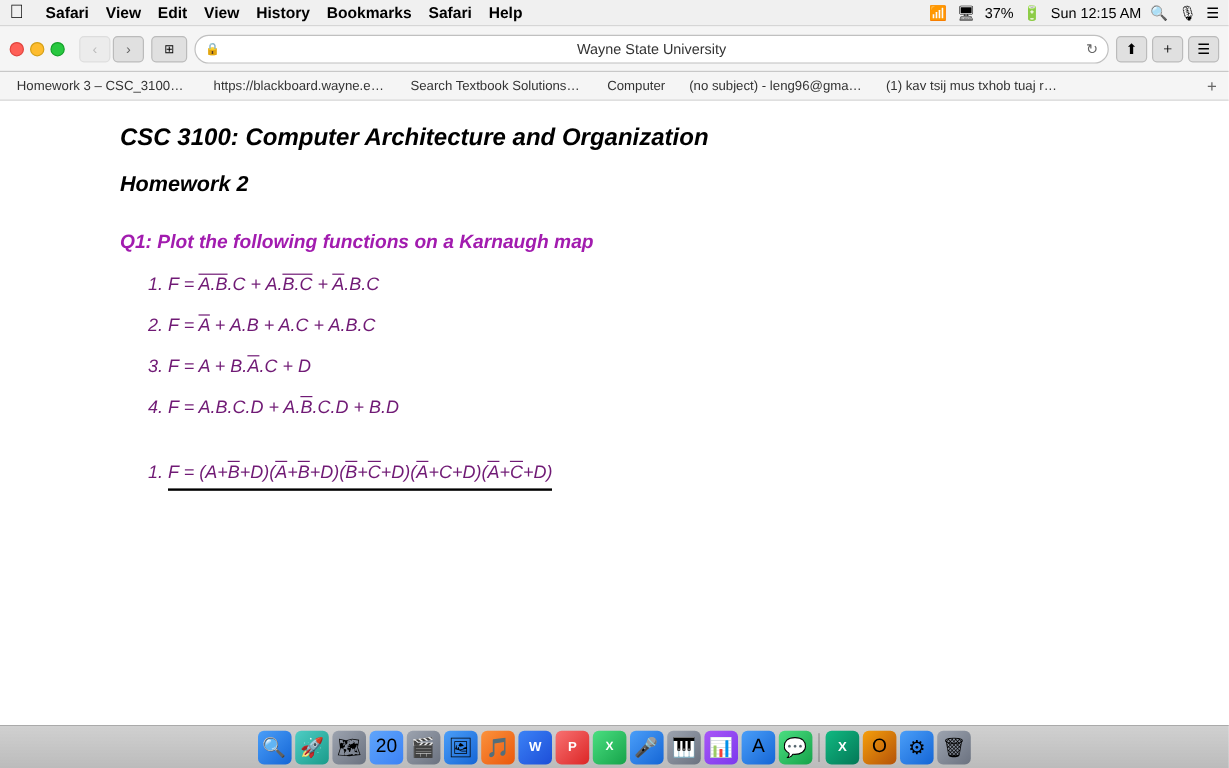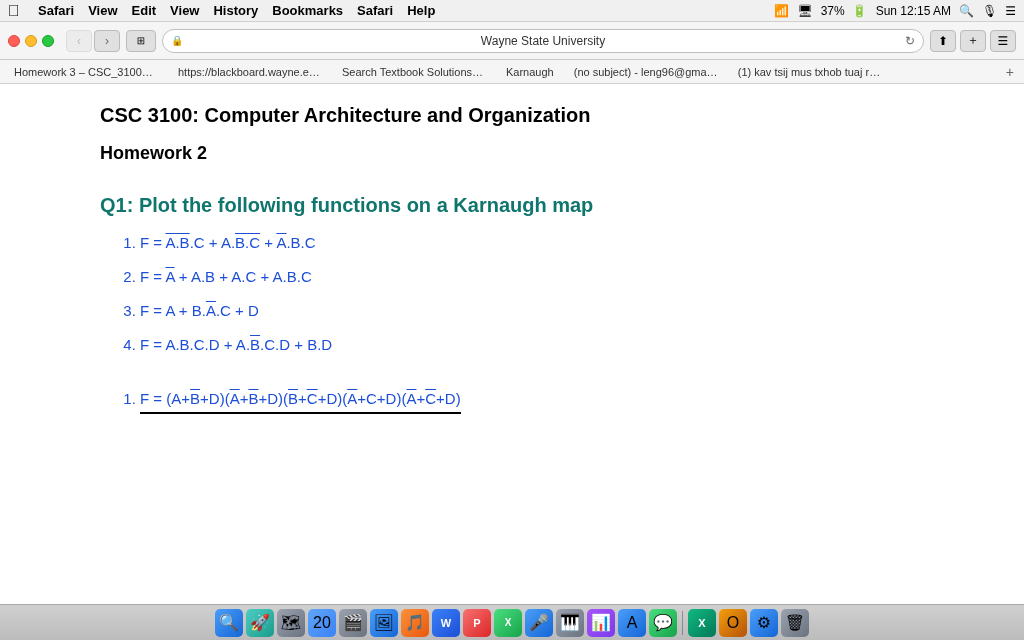--- a/index.html
+++ b/index.html
@@ -83,49 +83,50 @@
       text-overflow: ellipsis;
     }
     .bookmark-add { margin-left: auto; font-size: 14px; cursor: pointer; color: #666; padding: 0 4px; }
 
     
     .content {
       height: calc(640px - 22px - 38px - 24px - 36px);
       overflow-y: auto;
       background: #fff;
       padding: 20px 60px 20px 100px;
+      font-style: italic;
     }
 
     .page-title {
       font-size: 20px;
       font-weight: bold;
       margin-bottom: 16px;
       color: #000;
     }
     .homework-title {
       font-size: 18px;
       font-weight: bold;
       margin-bottom: 30px;
       color: #000;
     }
     .question {
-      font-size: 20px;
+      font-size: 16px;
       font-weight: bold;
       margin-bottom: 14px;
-      color: #0f766e;
+      color: #a21caf;
     }
     .formula-list {
       list-style: decimal;
       padding-left: 40px;
       margin-bottom: 30px;
     }
     .formula-list li {
       font-size: 15px;
       margin-bottom: 10px;
-      color: #1d4ed8;
+      color: #701a75;
       line-height: 1.6;
     }
 
     
     .ov { text-decoration: overline; }
 
     
     .dock {
       height: 36px;
       background: linear-gradient(to bottom, rgba(200,200,200,0.85), rgba(180,180,180,0.9));
@@ -200,21 +201,21 @@
     <div class="toolbar-icon-btn">⬆</div>
     <div class="toolbar-icon-btn">＋</div>
     <div class="toolbar-icon-btn">☰</div>
   </div>
 </div>
 
 <div class="bookmarks-bar">
   <span class="bookmark-item">Homework 3 – CSC_3100_1709...</span>
   <span class="bookmark-item">https://blackboard.wayne.edu/...</span>
   <span class="bookmark-item">Search Textbook Solutions | C...</span>
-  <span class="bookmark-item">Karnaugh</span>
+  <span class="bookmark-item">Computer</span>
   <span class="bookmark-item">(no subject) - leng96@gmail.c...</span>
   <span class="bookmark-item">(1) kav tsij mus txhob tuaj raws...</span>
   <span class="bookmark-add">+</span>
 </div>
 
 <div class="content">
   <div class="page-title">CSC 3100: Computer Architecture and Organization</div>
   <div class="homework-title">Homework 2</div>
 
   <div class="question">Q1: Plot the following functions on a Karnaugh map</div>

